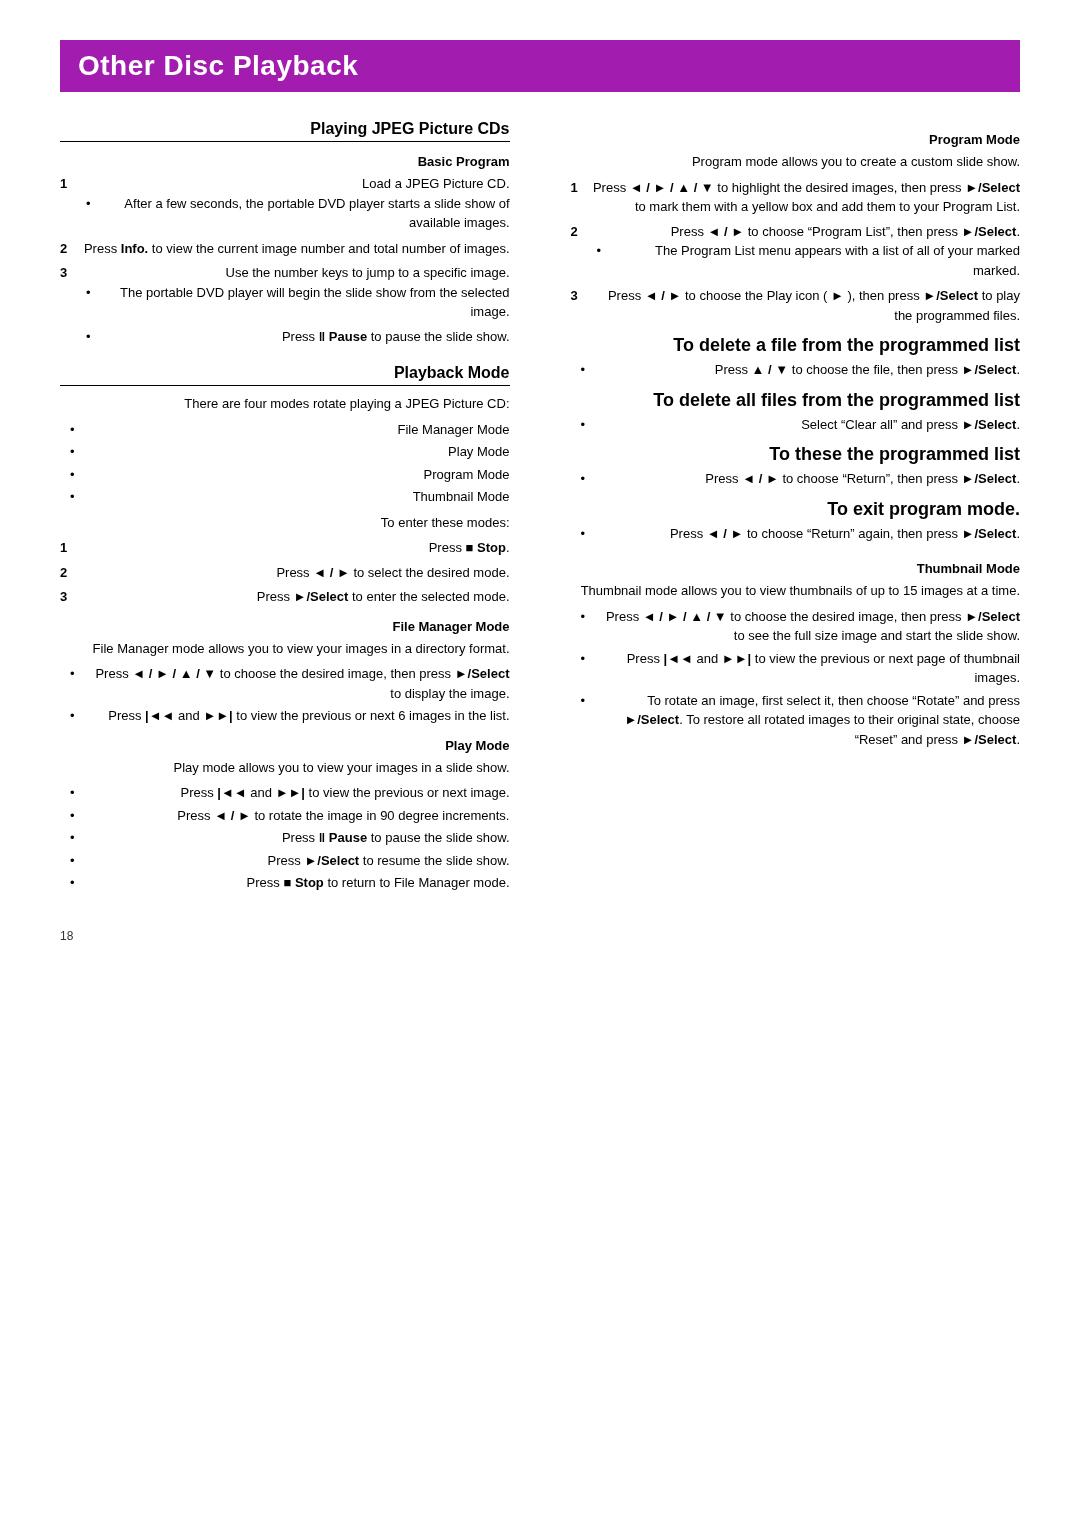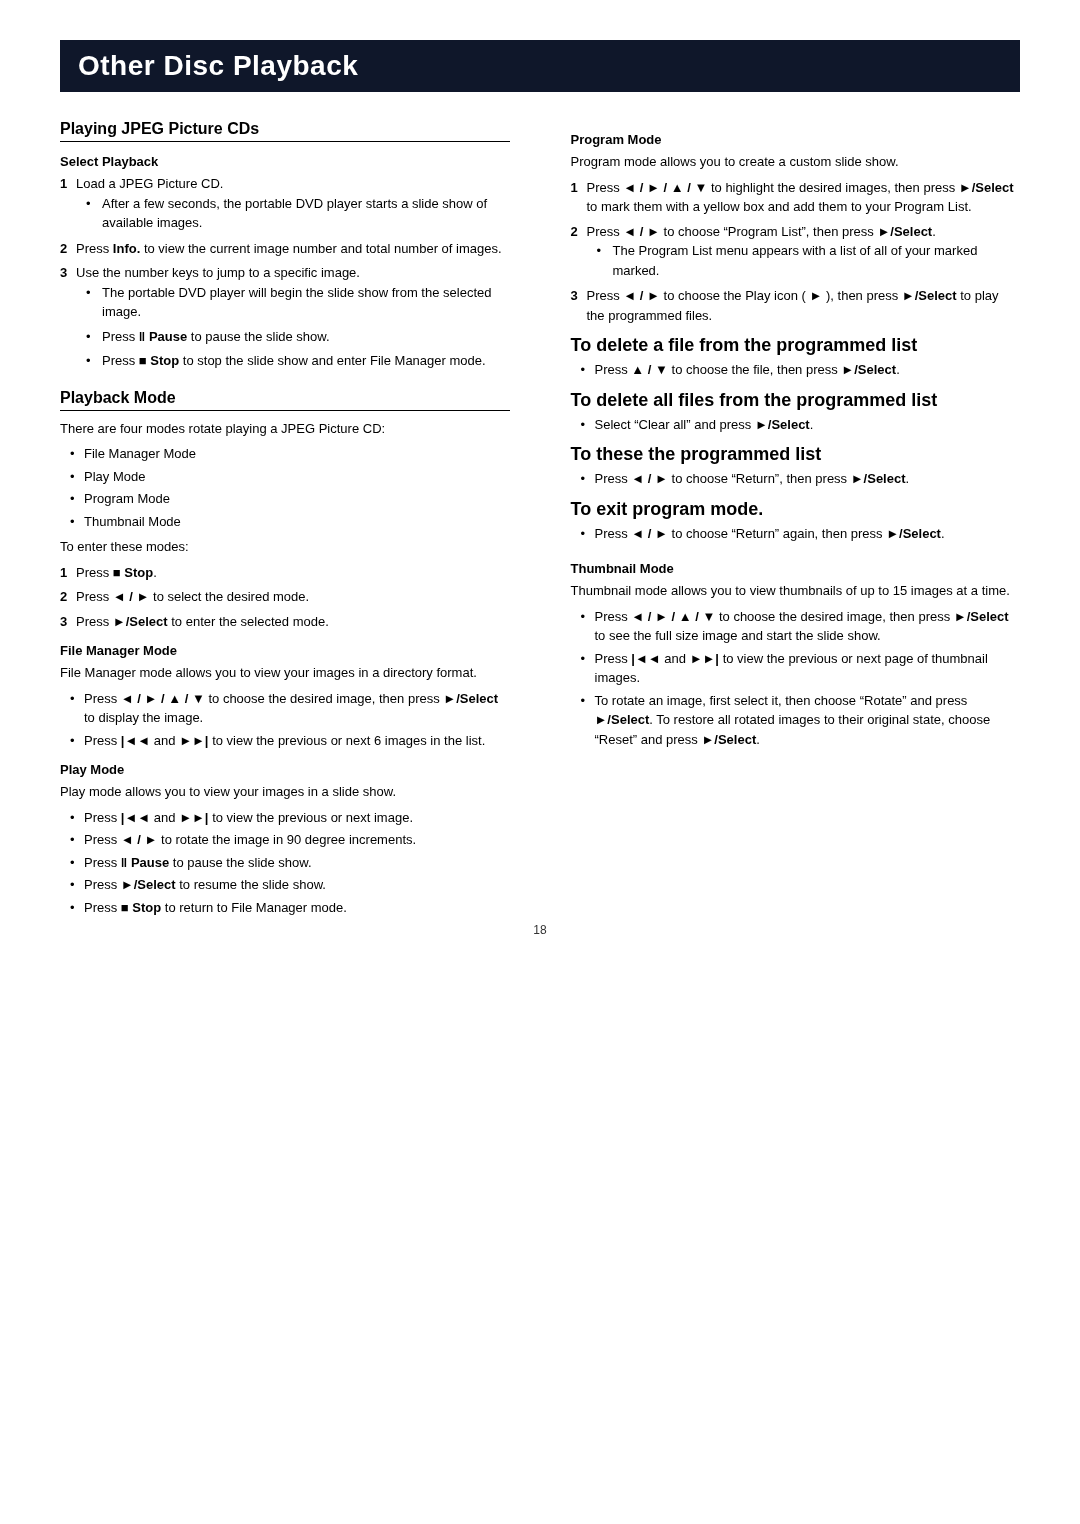--- a/index.html
+++ b/index.html
@@ -11,35 +11,36 @@
       width: 1080px;
       min-height: 1524px;
     }
     .page {
       width: 1080px;
       min-height: 1524px;
       padding: 40px 60px 60px 60px;
       position: relative;
     }
     .page-title-bar {
-      background: #0f172a;
+      background: #a21caf;
       padding: 10px 20px 10px 18px;
       margin-bottom: 28px;
       display: flex;
       align-items: center;
     }
     .page-title-bar h1 {
       color: #fff;
       font-size: 28px;
       font-weight: bold;
       letter-spacing: 0.5px;
     }
     .two-col {
       display: flex;
       gap: 61px;
+      text-align: right;
     }
     .col-left {
       flex: 1;
     }
     .col-right {
       flex: 1;
     }
     .section-title {
       font-size: 16px;
       font-weight: bold;
@@ -82,21 +83,22 @@
       margin-bottom: 3px;
       line-height: 1.5;
     }
     ul li::before {
       content: "•";
       position: absolute;
       left: 0;
     }
     b { font-weight: bold; }
     .page-number {
-      text-align: center;
+      text-align: left;
+      margin-top: 30px;
       font-size: 12px;
       color: #333;
     }
     .numbered-list {
       margin-left: 0;
       list-style: none;
       margin-bottom: 6px;
     }
     .numbered-list li {
       padding-left: 16px;
@@ -119,21 +121,21 @@
     <h1>Other Disc Playback</h1>
   </div>
 
   <div class="two-col">
 
     <div class="col-left">
 
       <div class="section1">
         <div class="section-title">Playing JPEG Picture CDs</div>
 
-        <div class="sub-section-title">Select Playback</div>
+        <div class="sub-section-title">Basic Program</div>
 
         <ol class="numbered-list">
 
           <li>
             <span class="num">1</span>
             <span>Load a JPEG Picture CD.</span>
             <ul>
               <li>After a few seconds, the portable DVD player starts a slide show of available images.</li>
             </ul>
           </li>
@@ -142,21 +144,20 @@
             <span class="num">2</span>
             <span>Press <b>Info.</b> to view the current image number and total number of images.</span>
           </li>
 
           <li>
             <span class="num">3</span>
             <span>Use the number keys to jump to a specific image.</span>
             <ul>
               <li>The portable DVD player will begin the slide show from the selected image.</li>
               <li>Press <b>‖ Pause</b> to pause the slide show.</li>
-              <li>Press <b>■ Stop</b> to stop the slide show and enter File Manager mode.</li>
             </ul>
           </li>
         </ol>
       </div>
 
       <div class="section2" style="margin-top:18px;">
         <div class="section-title">Playback Mode</div>
         <p>There are four modes rotate playing a JPEG Picture CD:</p>
         <ul>
           <li>File Manager Mode</li>

